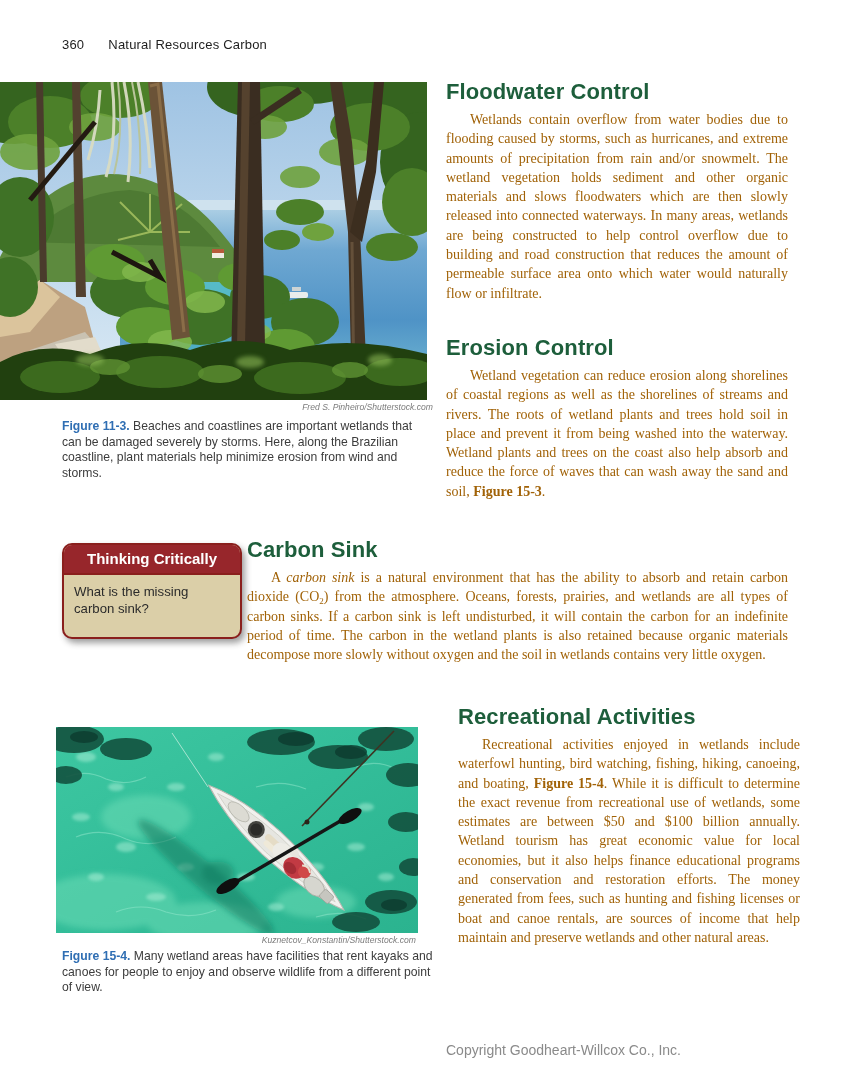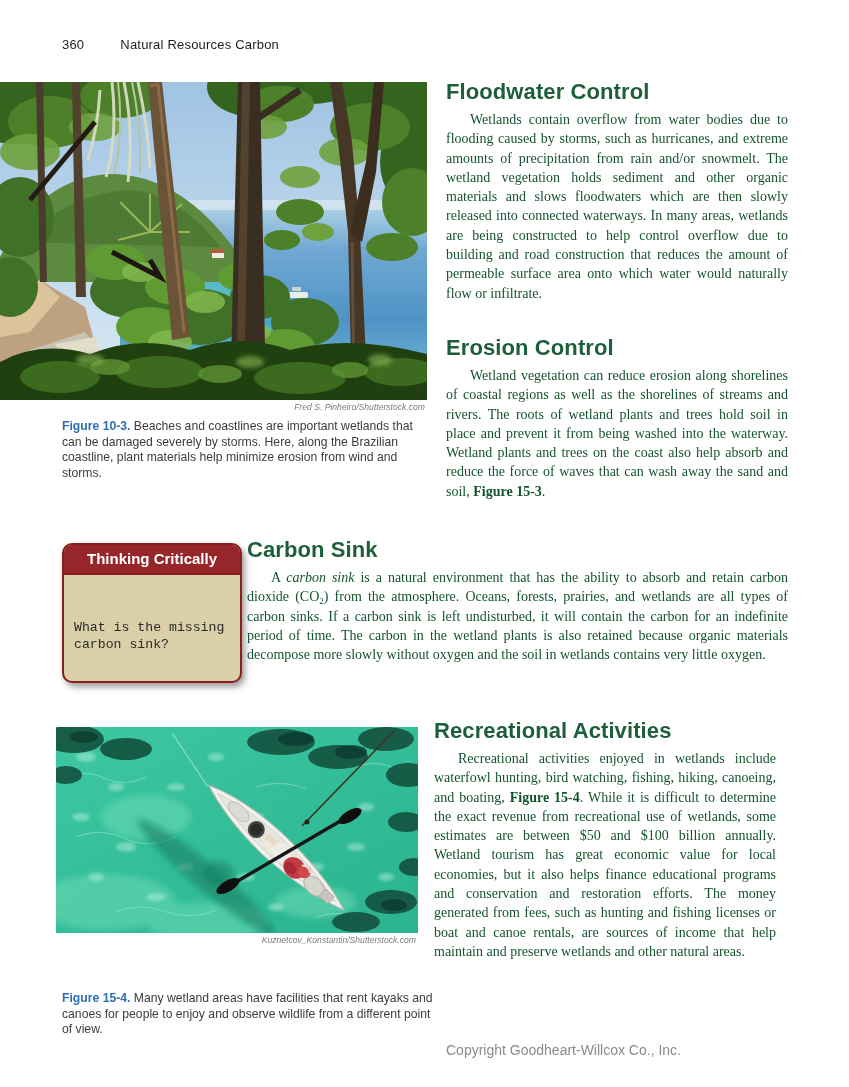--- a/index.html
+++ b/index.html
@@ -7,76 +7,76 @@
     position:relative; width:849px; height:1087px; margin:0 auto;
     background:#ffffff; overflow:hidden;
     font-family:"Liberation Serif", serif; color:#231f20;
   }
   
   .running-head {
     position:absolute; left:62px; top:37px;
     font-family:"Liberation Sans", sans-serif; font-size:13px; color:#1e1e1e;
     letter-spacing:.2px;
   }
-  .running-head .pnum { margin-right:36px; }
+  .running-head .pnum { margin-right:24px; }
   
   .photo { position:absolute; }
   .photo svg { display:block; width:100%; height:100%; }
   .fig1 { left:0; top:82px; width:427px; height:318px; }
   .fig2 { left:56px; top:727px; width:362px; height:206px; }
   
   .credit {
     position:absolute; text-align:right;
     font-family:"Liberation Sans", sans-serif; font-style:italic;
     font-size:8.6px; color:#7c7c7c;
   }
-  .credit1 { left:0; top:402px; width:425px; }
+  .credit1 { left:8px; top:402px; width:425px; }
   .credit2 { left:56px; top:935px; width:360px; }
   
   .caption {
     position:absolute;
     font-family:"Liberation Sans", sans-serif; font-size:12.2px;
     line-height:15.6px; color:#3c3c3c;
   }
   .caption1 { left:62px; top:419px; width:368px; }
-  .caption2 { left:62px; top:949px; width:374px;margin-top:42px; }
+  .caption2 { left:62px; top:949px; width:374px; }
   .fig-label { font-weight:bold; color:#2f6eb3; }
   
   .col { position:absolute; }
   .col-right-top { left:446px; top:79px; width:342px; }
   .col-carbon    { left:247px; top:537px; width:541px; }
-  .col-rec       { left:434px; top:704px; width:342px;margin-top:14px; }
+  .col-rec       { left:458px; top:704px; width:342px; }
   h2.sec {
     margin:0 0 5px 0;
     font-family:"Liberation Sans", sans-serif; font-weight:bold;
     font-size:22px; color:#1d5e3b; letter-spacing:.1px;
   }
   h2.gap { margin-top:32px; }
   p.body {
     margin:0; font-size:14px; line-height:19.3px;
-    text-align:justify; text-indent:24px; color:#14532d;
+    text-align:justify; text-indent:24px; color:#a16207;
   }
   p.body .term { font-style:italic; }
   p.body .figref { font-weight:bold; }
   sub.co2 { font-size:9px; line-height:0; vertical-align:-3px; }
   
   .think-box {
     position:absolute; left:62px; top:543px; width:176px;
     background:#dbcfa8; border:2px solid #8a1f1d; border-radius:10px;
     box-shadow:3px 4px 6px rgba(40,40,40,.45); overflow:hidden;
   }
   .think-head {
     background:#97262b; color:#ffffff; text-align:center;
     font-family:"Liberation Sans", sans-serif; font-weight:bold;
     font-size:15px; padding:5px 18px 6px; border-bottom:2px solid #8a1f1d;
   }
   .think-body {
-    padding:8px 10px 28px;
-    font-family:Liberation Mono, monospace; font-size:13.2px;
-    line-height:17px; color:#2b2b2b;margin-top:36px;
+    padding:8px 10px 20px;
+    font-family:Liberation Sans, sans-serif; font-size:13.2px;
+    line-height:17px; color:#2b2b2b;
   }
   
   .page-footer {
     position:absolute; left:446px; top:1042px; width:326px; 
     font-family:"Liberation Sans", sans-serif; font-size:14px; color:#8a8a8a;
   }
 </style>
 </head>
 <body>
 
@@ -225,21 +225,21 @@
       </g>
       <g fill="#8bb855" opacity=".6" filter="url(#soft1)">
         <ellipse cx="90" cy="278" rx="14" ry="6"></ellipse>
           <ellipse cx="250" cy="280" rx="14" ry="6"></ellipse>
         <ellipse cx="380" cy="278" rx="12" ry="6"></ellipse>
       </g>
     </svg>
   </div>
   <div class="credit credit1">Fred S. Pinheiro/Shutterstock.com</div>
   <div class="caption caption1">
-    <span class="fig-label">Figure 10-3.</span><span> Beaches and coastlines are important wetlands that can be damaged severely by storms. Here, along the Brazilian coastline, plant materials help minimize erosion from wind and storms.</span>
+    <span class="fig-label">Figure 11-3.</span><span> Beaches and coastlines are important wetlands that can be damaged severely by storms. Here, along the Brazilian coastline, plant materials help minimize erosion from wind and storms.</span>
   </div>
 
   <div class="col col-right-top">
     <h2 class="sec">Floodwater Control</h2>
     <p class="body">Wetlands contain overflow from water bodies due to flooding caused by storms, such as hurricanes, and extreme amounts of precipitation from rain and/or snowmelt. The wetland vegetation holds sediment and other organic materials and slows floodwaters which are then slowly released into connected waterways. In many areas, wetlands are being constructed to help control overflow due to building and road construction that reduces the amount of permeable surface area onto which water would naturally flow or infiltrate.</p>
     <h2 class="sec gap">Erosion Control</h2>
     <p class="body"><span>Wetland vegetation can reduce erosion along shorelines of coastal regions as well as the shorelines of streams and rivers. The roots of wetland plants and trees hold soil in place and prevent it from being washed into the waterway. Wetland plants and trees on the coast also help absorb and reduce the force of waves that can wash away the sand and soil, </span><span class="figref">Figure 15-3</span><span>.</span></p>
   </div>
 
   <div class="think-box">

